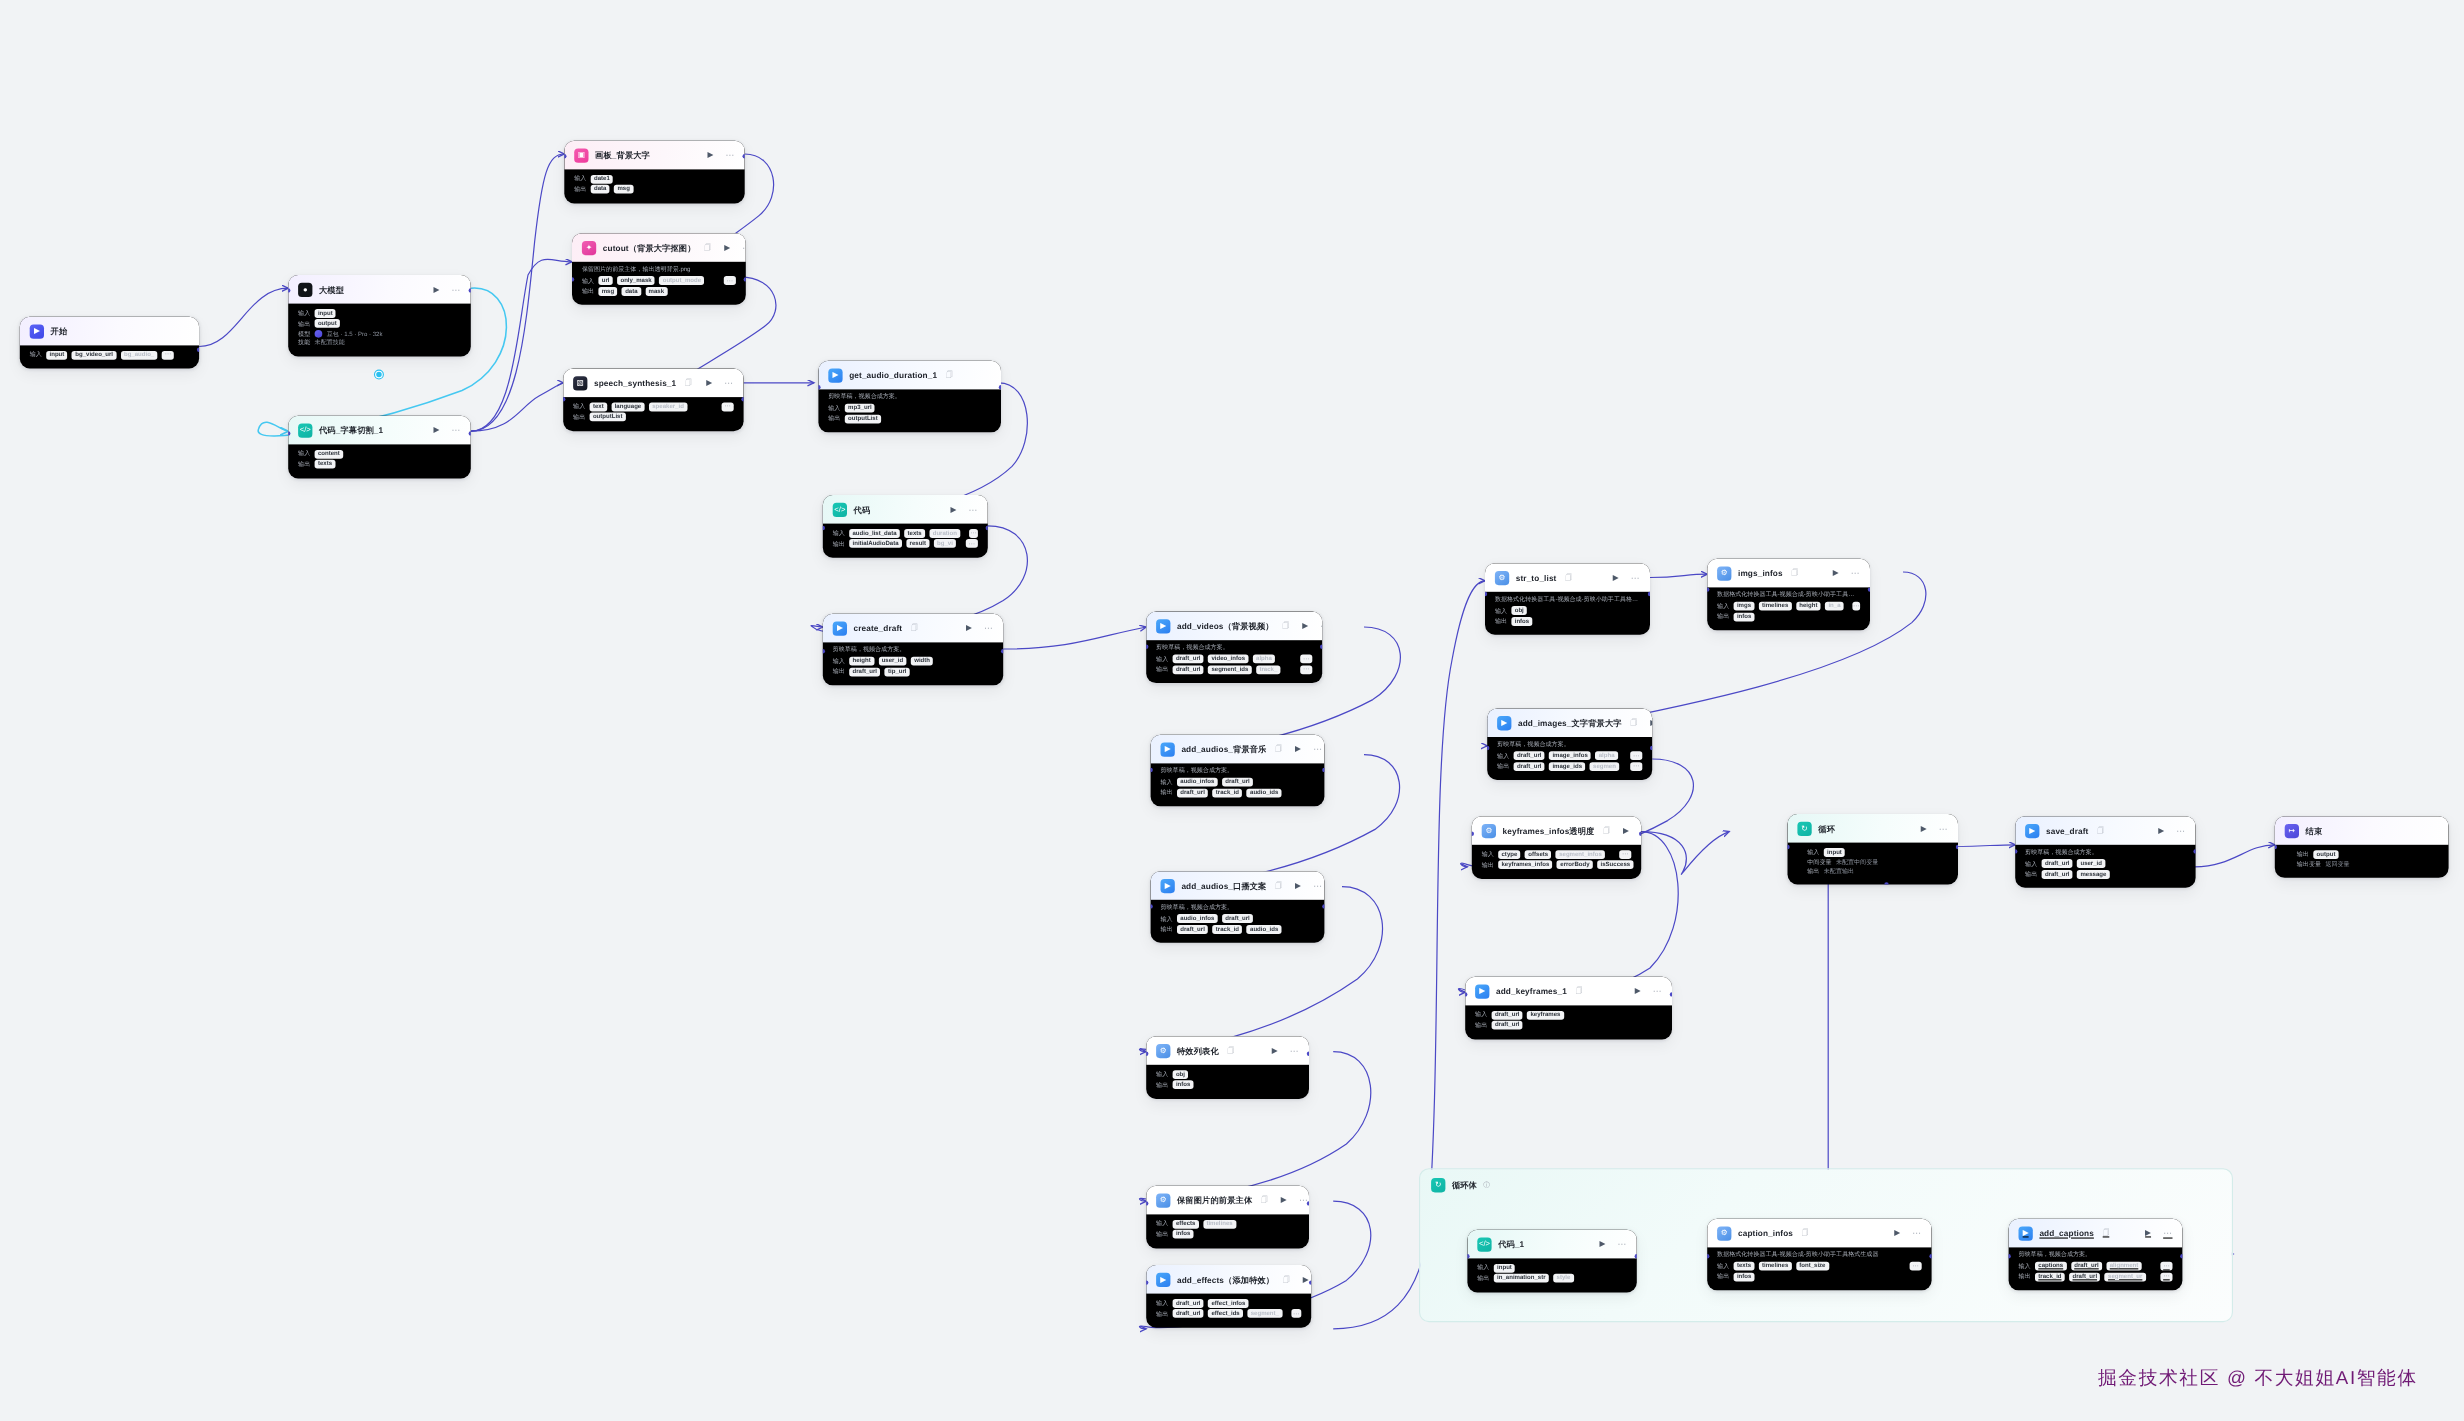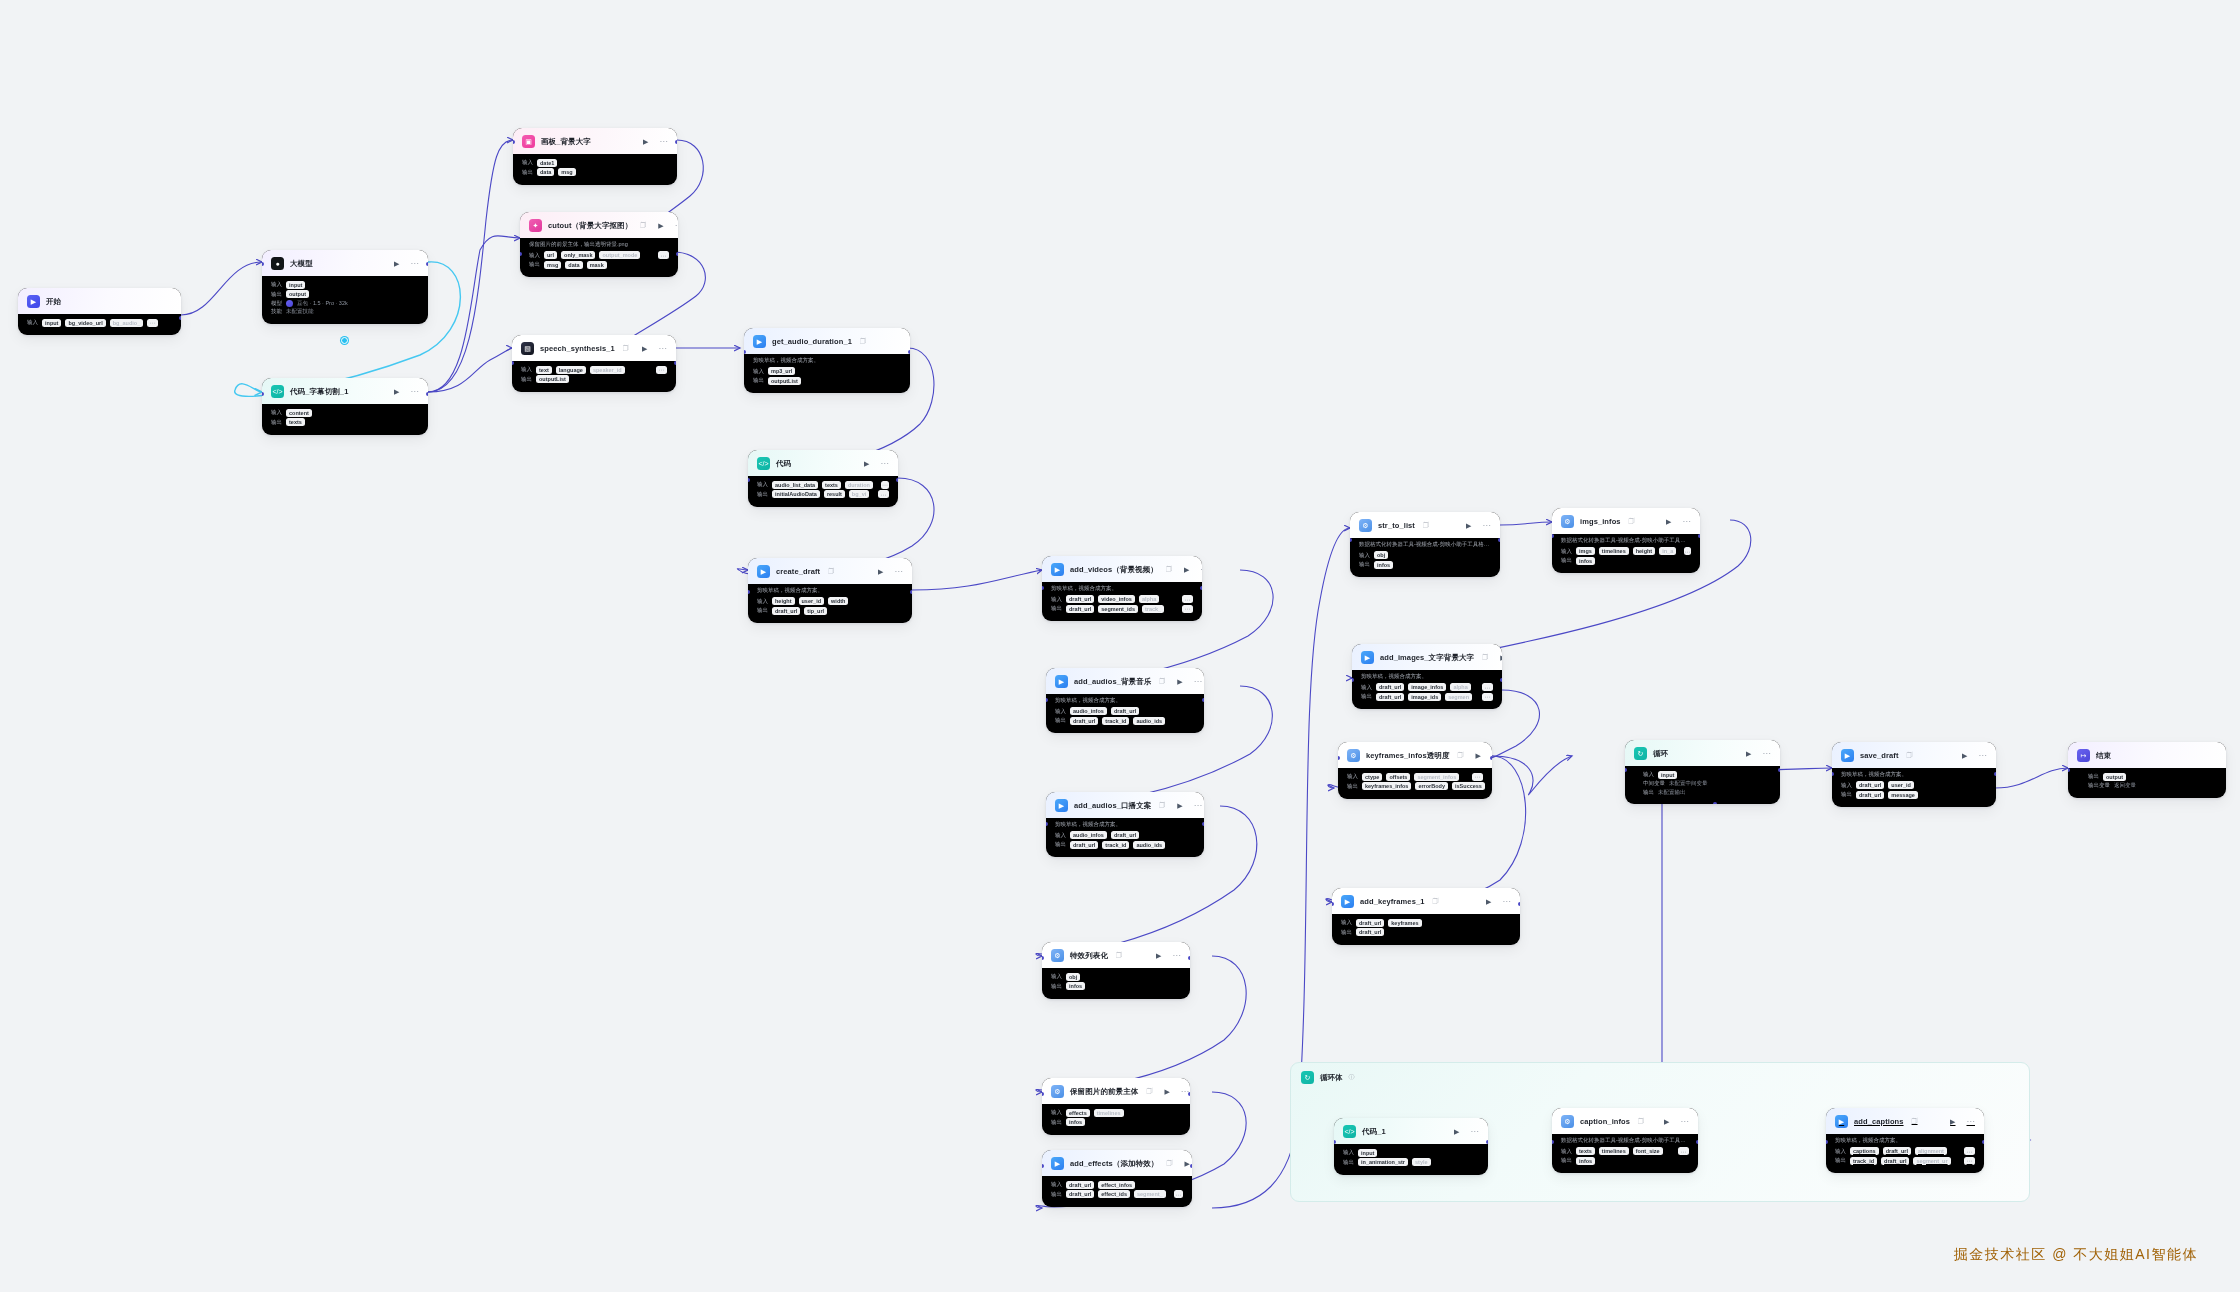--- a/index.html
+++ b/index.html
@@ -109,21 +109,21 @@
   .loop-head {
     display: flex; align-items: center; gap: 6px;
     padding: 8px 10px 0 10px;
   }
   .loop-title { font-size: 7.5px; font-weight: 700; color: #1d2129; }
   .loop-info { font-size: 6px; color: #a6abb5; }
 
   .watermark {
     position: absolute;
     right: 42px; bottom: 28px;
-    font-size: 14px; color: #a16207;
+    font-size: 17px; color: #701a75;
     letter-spacing: 1.5px;
     white-space: nowrap;
     z-index: 6;
     text-align: center;
   }
   .hl-dot {
     position: absolute; width: 7px; height: 7px; border-radius: 50%;
     background: #29c0f0; border: 1.5px solid #fff;
     box-shadow: 0 0 0 1px #29c0f0;
     z-index: 6;
@@ -832,21 +832,21 @@
       <div class="n-row">
           <span class="n-lab">输出</span>
           <span class="chip">in_animation_str</span>
           <span class="chip faded">style</span>
         </div>
     </div>
     <div class="port in" style="top:22px;"></div>
     <div class="port out" style="top:22px;"></div>
   </div>
 
-  <div class="node grad-none" style="left:1552px;top:1108px;width:146px;">
+  <div class="node grad-none" style="left:1552px;top:1108px;width:204px;">
     <div class="node-head">
       <span class="n-icon ic-sky">⚙</span>
       <span class="n-title">caption_infos</span>
       <span class="n-badge">🗍</span>
       <span class="n-head-sp"></span>
       <span class="n-run">▶</span>
       <span class="n-dots">⋯</span>
     </div>
     <div class="node-body">
       <div class="n-desc">数据格式化转换器工具-视频合成-剪映小助手工具格式生成器</div>

